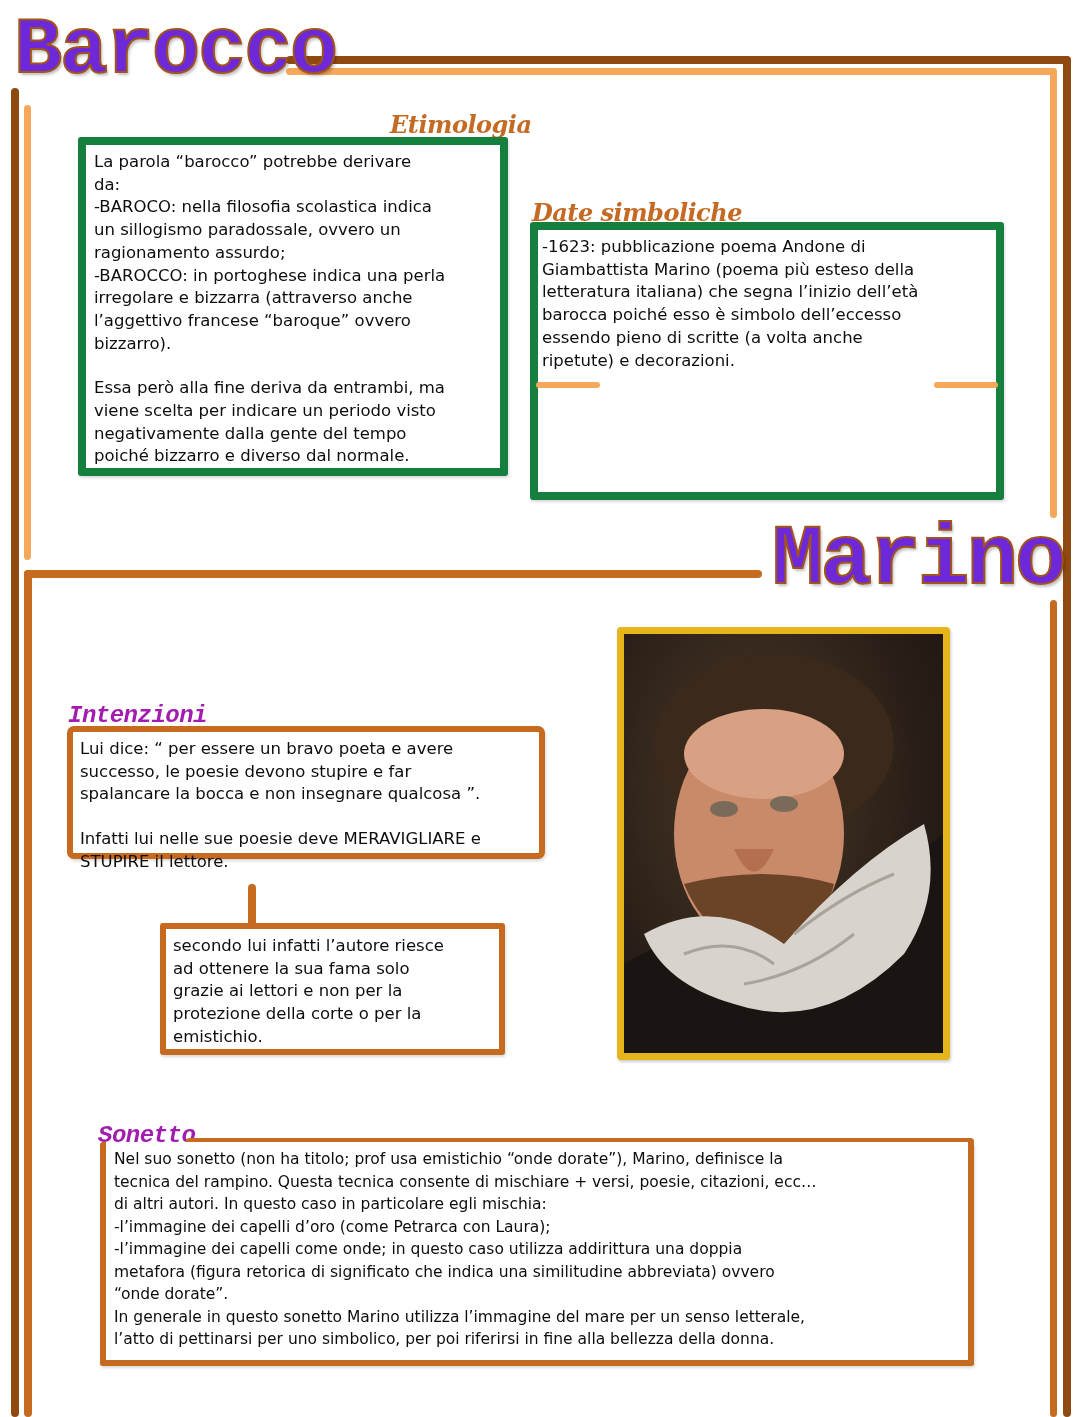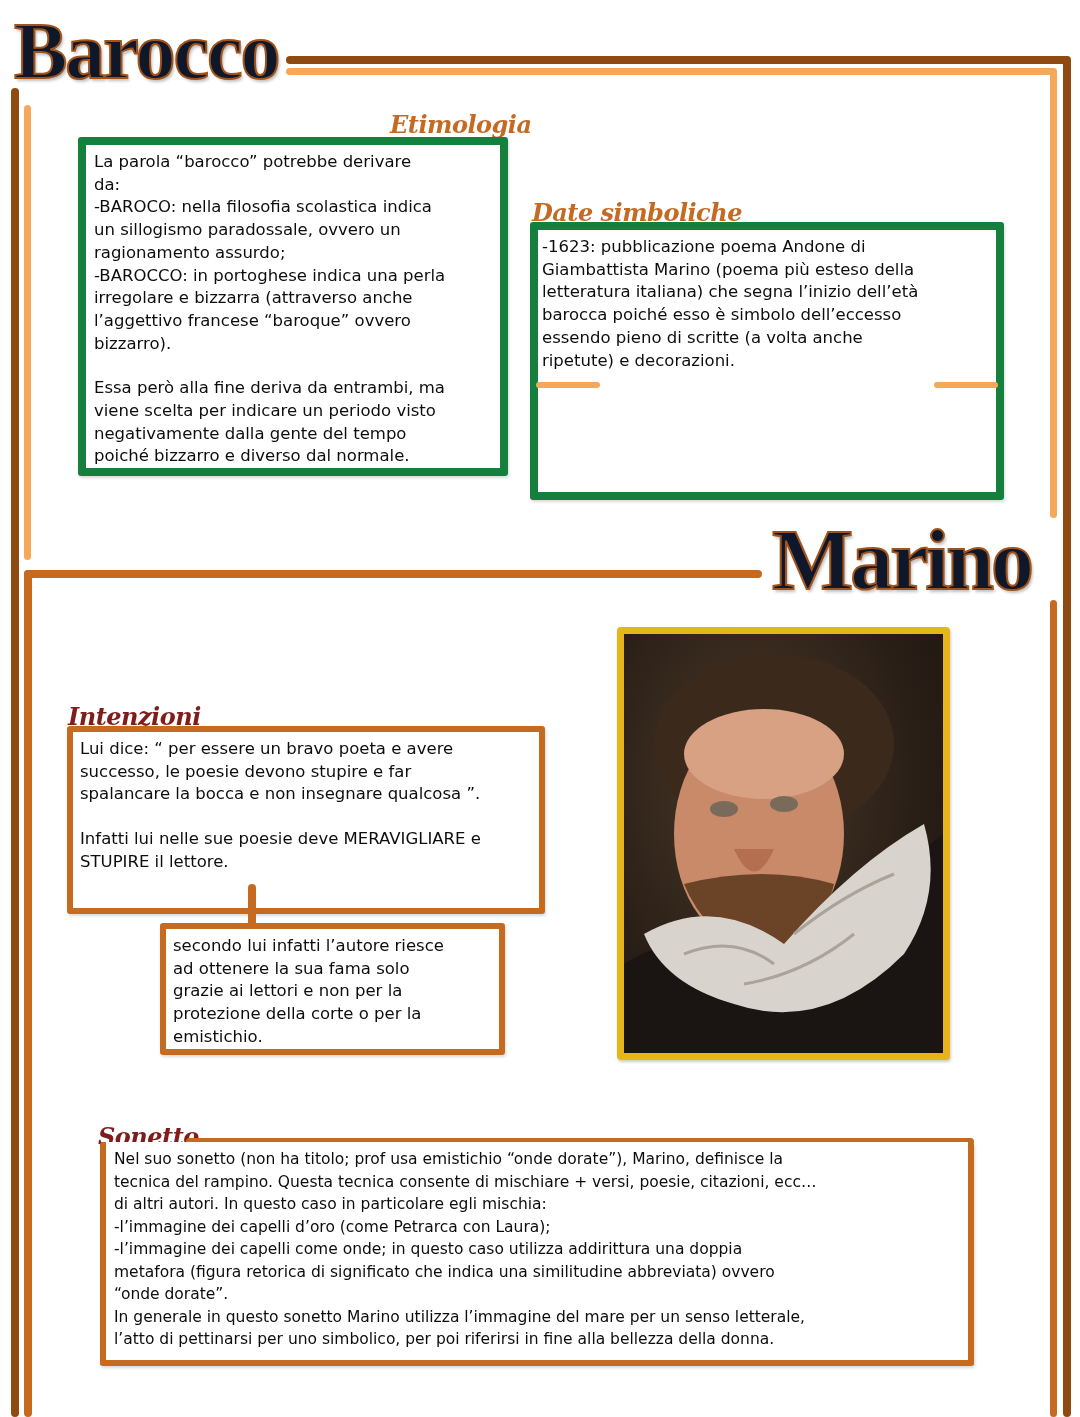--- a/index.html
+++ b/index.html
@@ -6,38 +6,38 @@
   html, body { width: 1080px; height: 1417px; background: #ffffff; overflow: hidden; }
   body { position: relative; font-family: "DejaVu Sans", sans-serif; color: #111; }
 
   .line { position: absolute; border-radius: 4px; }
   .dark { background: #8f4a12; }
   .light { background: #f6a85a; }
   .mid { background: #c56a1e; }
 
   .title-big {
     position: absolute;
-    font-family: Liberation Serif, serif;
+    font-family: Liberation Mono, monospace;
     font-weight: bold;
-    color: #0f172a;
+    color: #6d28d9;
     letter-spacing: -2px;
     -webkit-text-stroke: 2px #a0531a;
     text-shadow: 2px 3px 3px rgba(0,0,0,0.25);
   }
 
   .label {
     position: absolute;
     font-family: "DejaVu Serif", serif;
     font-style: italic;
     font-weight: bold;
     color: #c46a23;
     font-size: 24px;
     letter-spacing: -0.5px;
   }
-  .label.light-lbl { color: #7f1d1d; }
+  .label.light-lbl { color: #a21caf; font-family: Liberation Mono, monospace; }
 
   .box {
     position: absolute;
     background: #fff;
     border-radius: 3px;
     font-family: "DejaVu Sans", sans-serif;
     font-size: 16.5px;
     line-height: 22.7px;
     color: #0d0d0d;
     box-shadow: 1px 2px 3px rgba(0,0,0,0.15);
@@ -121,21 +121,21 @@
       <path d="M110 215 Q130 260 150 215" fill="#b46f50"></path>
       <path d="M60 250 Q140 230 210 250 Q200 300 140 330 Q80 300 60 250 Z" fill="#6b4327"></path>
       <path d="M0 330 Q80 280 160 330 Q240 260 319 200 L319 419 L0 419 Z" fill="#1a1512"></path>
       <path d="M20 300 Q90 260 160 310 Q230 230 300 190 Q320 260 280 320 Q200 400 110 370 Q40 350 20 300 Z" fill="#d8d3cc"></path>
       <path d="M60 320 Q110 300 150 330 M170 300 Q220 260 270 240 M120 350 Q180 340 230 300" stroke="#a9a39a" stroke-width="3" fill="none"></path>
     </svg>
   </div>
 </div>
 
 <div class="label light-lbl" style="left:68px;top:702px;">Intenzioni</div>
-<div class="box box-mid" style="left:67px;top:726px;width:478px;height:188px;padding:6px 7px;">
+<div class="box box-mid" style="left:67px;top:726px;width:478px;height:133px;padding:6px 7px;border-radius:7px;">
   <p>Lui dice: “ per essere un bravo poeta e avere
 successo, le poesie devono stupire e far
 spalancare la bocca e non insegnare qualcosa ”.</p>
   <div class="gap"></div>
   <p>Infatti lui nelle sue poesie deve MERAVIGLIARE e
 STUPIRE il lettore.</p>
 </div>
 <div class="line mid" style="left:248px;top:884px;width:8px;height:42px;"></div>
 
 <div class="box box-mid" style="left:160px;top:923px;width:345px;height:132px;padding:6px 7px;">

